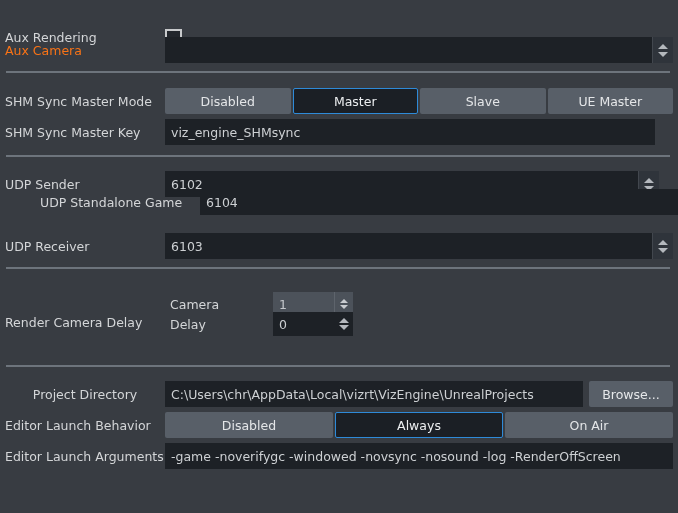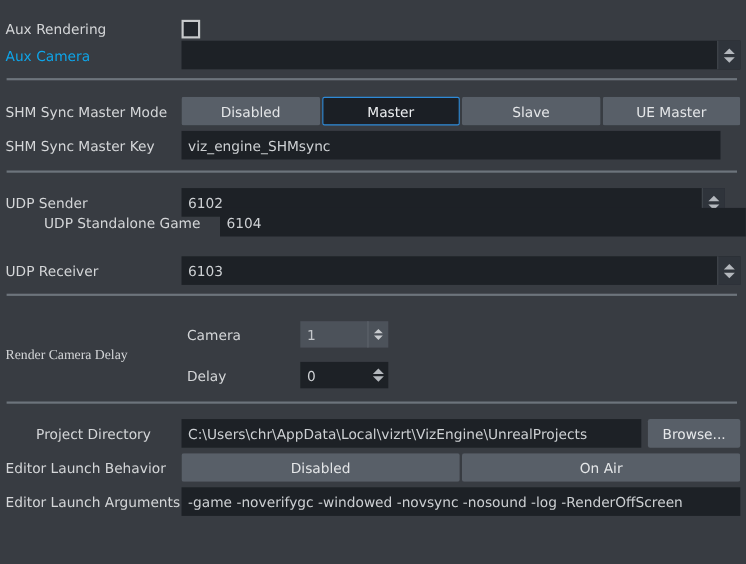--- a/index.html
+++ b/index.html
@@ -33,21 +33,21 @@
   }
   .label {
     width: 165px;
     padding-left: 5px;
     box-sizing: border-box;
     color: #d4d6d8;
     font-size: 12.5px;
     white-space: nowrap;
     line-height: 1.2;
   }
-  .label.dim { color: #0ea5e9; }
+  .label.dim { color: #f97316; }
   .ctl {
     flex: 1;
     display: flex;
     align-items: center;
     min-width: 0;
   }
 
   
   .checkbox {
     width: 17px;
@@ -182,21 +182,21 @@
     padding-left: 5px;
     box-sizing: border-box;
     white-space: nowrap;
   }
 </style>
 </head>
 <body>
 
 <div class="panel">
 
-  <div class="row" style="top:13px;height:26px;">
+  <div class="row" style="top:24px;height:26px;">
     <div class="label">Aux Rendering</div>
     <div class="ctl">
       <div class="checkbox"></div>
     </div>
   </div>
 
   <div class="row" style="top:37px;height:26px;">
     <div class="label dim">Aux Camera</div>
     <div class="ctl">
       <div class="spinbox" style="width:508px;">
@@ -266,37 +266,37 @@
         <div class="spin-btns">
           <div class="arrow-up"></div>
           <div class="arrow-down"></div>
         </div>
       </div>
     </div>
   </div>
 
   <div class="divider" style="top:267px;"></div>
 
-  <div class="row" style="top:312px;height:20px;font-family:Liberation Serif, serif;">
+  <div class="row" style="top:312px;height:20px;">
     <div class="label">Render Camera Delay</div>
   </div>
 
   <div class="row" style="top:292px;height:24px;">
     <div style="width:165px;"></div>
     <div class="sublabel">Camera</div>
     <div class="spinbox disabled" style="width:80px;height:24px;">
       <div class="val">1</div>
       <div class="spin-btns" style="width:18px;gap:2px;">
         <div class="arrow-up" style="border-left-width:4px;border-right-width:4px;border-bottom-width:4px;"></div>
         <div class="arrow-down" style="border-left-width:4px;border-right-width:4px;border-top-width:4px;"></div>
       </div>
     </div>
   </div>
 
-  <div class="row" style="top:329px;height:24px;">
+  <div class="row" style="top:312px;height:24px;">
     <div style="width:165px;"></div>
     <div class="sublabel">Delay</div>
     <div class="spinbox" style="width:80px;height:24px;">
       <div class="val">0</div>
       <div class="spin-btns plain-no" style="width:18px;gap:2px;background:transparent;border-left:none;">
         <div class="arrow-up" style="border-left-width:5px;border-right-width:5px;border-bottom-width:5px;"></div>
         <div class="arrow-down" style="border-left-width:5px;border-right-width:5px;border-top-width:5px;"></div>
       </div>
     </div>
   </div>
@@ -309,20 +309,21 @@
       <div class="field" style="flex:1;">C:\Users\chr\AppData\Local\vizrt\VizEngine\UnrealProjects</div>
       <div class="btn" style="width:84px;flex:none;">Browse...</div>
     </div>
   </div>
 
   <div class="row" style="top:412px;height:26px;">
     <div class="label">Editor Launch Behavior</div>
     <div class="ctl" style="padding-right:5px;">
       <div class="segmented">
         <div class="seg">Disabled</div>
+        <div class="seg selected">Always</div>
         <div class="seg">On Air</div>
       </div>
     </div>
   </div>
 
   <div class="row" style="top:443px;height:26px;">
     <div class="label">Editor Launch Arguments</div>
     <div class="ctl" style="padding-right:5px;">
       <div class="field flexfull">-game -noverifygc -windowed -novsync -nosound -log -RenderOffScreen</div>
     </div>

